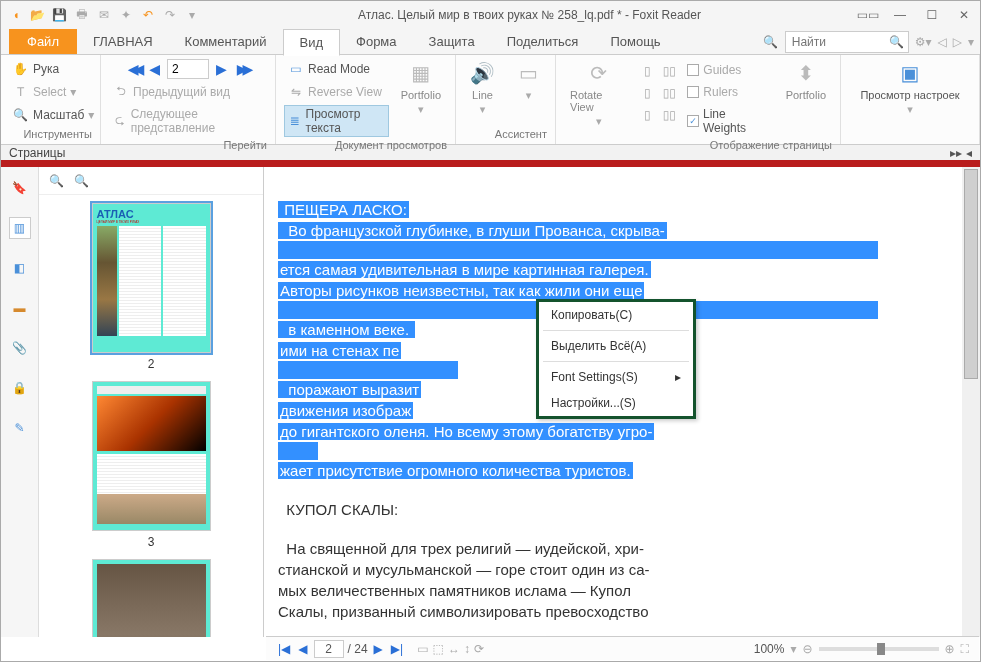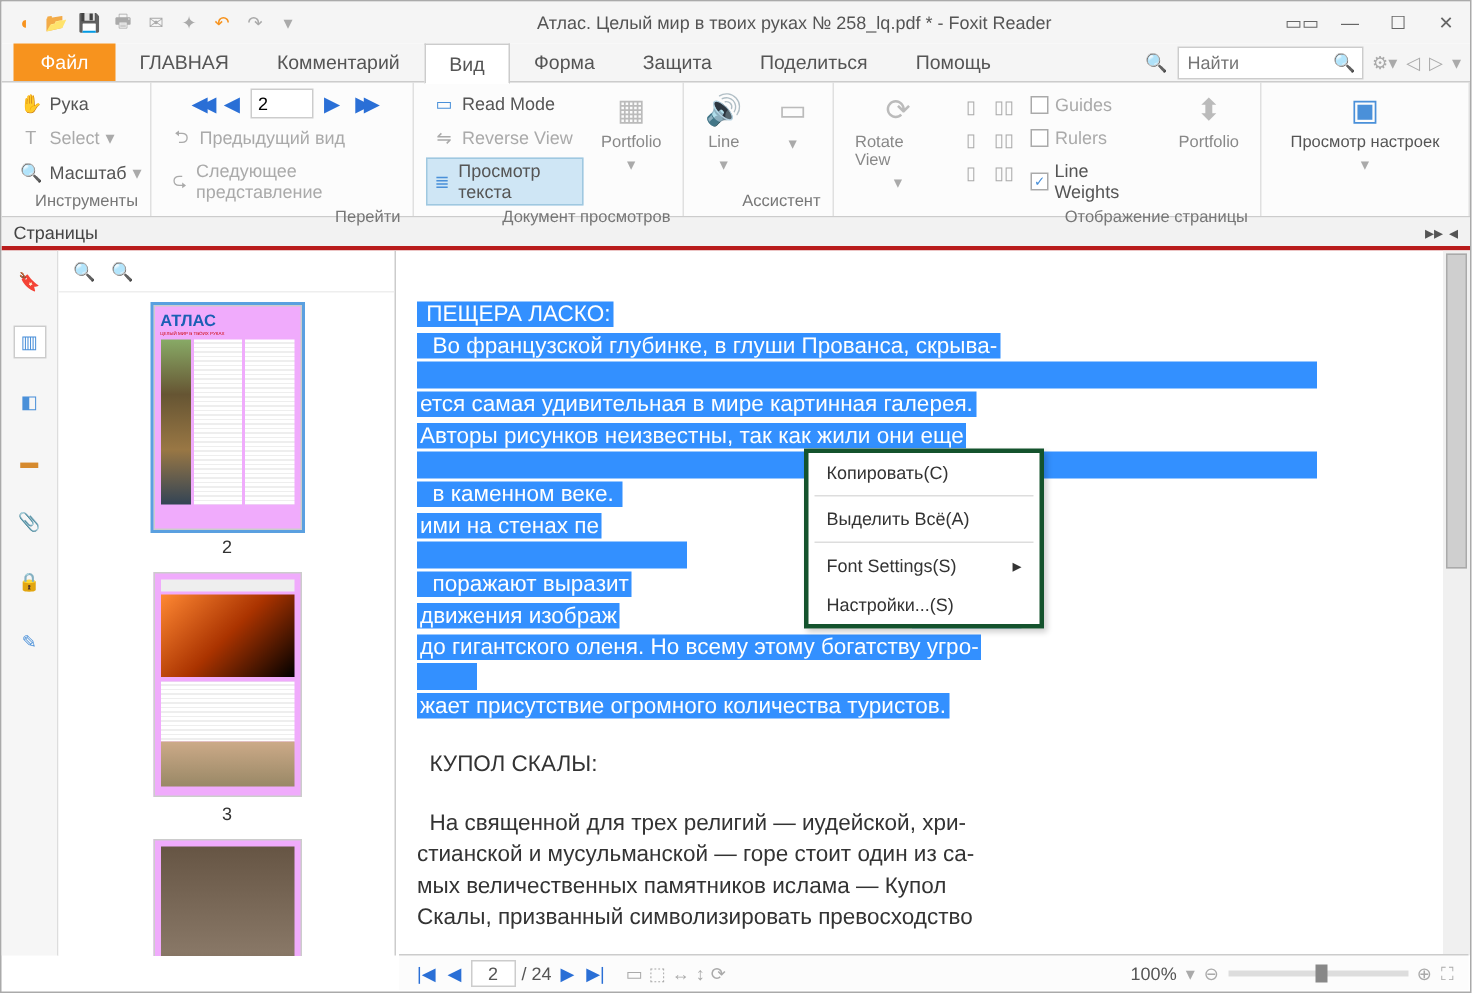--- a/index.html
+++ b/index.html
@@ -34,32 +34,32 @@
 .ricon { width:16px; height:16px; display:inline-flex; align-items:center; justify-content:center; color:#4a90d9; }
 .ricon.gray { color:#aaa; }
 .nav-arrow { color:#2a6fd6; font-size:14px; cursor:pointer; padding:0 3px; }
 .nav-arrow.dbl { letter-spacing:-5px; }
 .page-input { width:42px; height:20px; border:1px solid #ccc; text-align:left; padding:0 4px; font-size:12px; }
 .big-btn { display:flex; flex-direction:column; align-items:center; gap:2px; font-size:11px; color:#888; cursor:pointer; padding:0 6px; }
 .big-btn .bicon { width:28px; height:28px; display:flex; align-items:center; justify-content:center; color:#bbb; font-size:20px; }
 .chk { width:12px; height:12px; border:1px solid #aaa; display:inline-block; background:#fff; text-align:center; line-height:10px; font-size:9px; color:#4a90d9; }
 
 
-.panel-header { height:22px; background:#f2f2f2; border-bottom:3px solid #b91c1c; display:flex; align-items:center; padding:0 8px; font-size:12px; color:#444; }
+.panel-header { height:22px; background:#f2f2f2; border-bottom:7px solid #b91c1c; display:flex; align-items:center; padding:0 8px; font-size:12px; color:#444; }
 .panel-header .phicons { margin-left:auto; display:flex; gap:4px; color:#555; }
 
 
 .main { display:flex; height:470px; }
 .leftbar { width:38px; background:#f6f6f6; border-right:1px solid #ddd; display:flex; flex-direction:column; align-items:center; padding-top:10px; gap:18px; }
 .leftbar-btn { width:22px; height:22px; display:flex; align-items:center; justify-content:center; cursor:pointer; }
 .leftbar-btn.active { background:#fff; border:1px solid #ccc; }
 .thumbs { width:225px; border-right:1px solid #ccc; background:#fff; overflow:hidden; display:flex; flex-direction:column; }
 .thumbs-tools { height:28px; display:flex; align-items:center; gap:10px; padding:0 10px; border-bottom:1px solid #eee; }
 .thumbs-scroll { flex:1; overflow:auto; padding:8px 30px; }
-.thumb { border:1px solid #ccc; width:99px; height:150px; margin:0 auto 4px; background:#f0abfc; position:relative; overflow:hidden; font-size:4px; padding:4px; }
+.thumb { border:1px solid #ccc; width:119px; height:150px; margin:0 auto 4px; background:#5eead4; position:relative; overflow:hidden; font-size:4px; padding:4px; }
 .thumb.sel { outline:2px solid #5aa0e0; }
 .thumb-num { text-align:center; font-size:12px; margin-bottom:10px; }
 .thumb-atlas { color:#1a5fb4; font-weight:bold; font-size:11px; }
 
 
 .docview { flex:1; position:relative; background:#fff; overflow:hidden; }
 .doc-inner { position:absolute; left:14px; right:30px; top:0; bottom:0; font-family:"Courier New",monospace; font-size:15px; line-height:1.4; }
 .sel-bg { background:#3390ff; color:#fff; padding:0 2px; }
 .docline { white-space:pre; }
 .vscroll { position:absolute; right:0; top:0; bottom:0; width:18px; background:#f0f0f0; }

